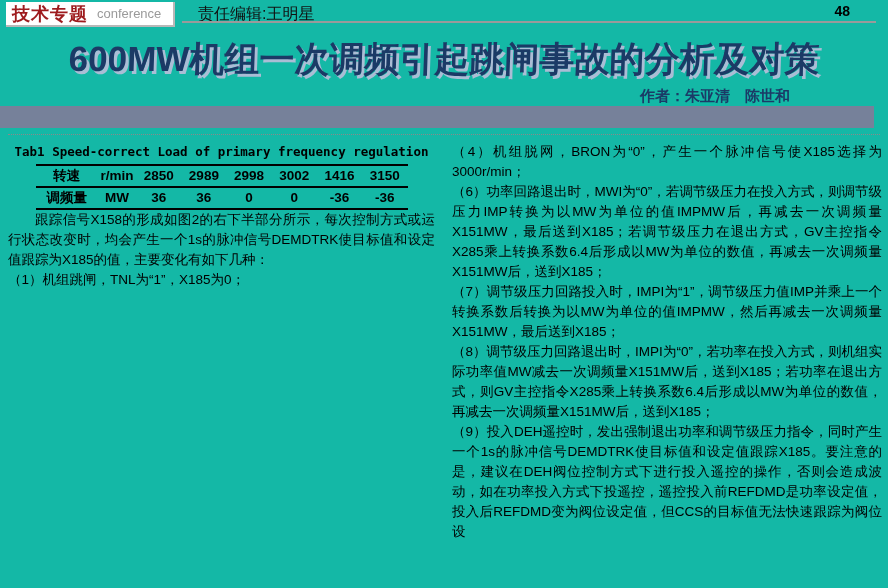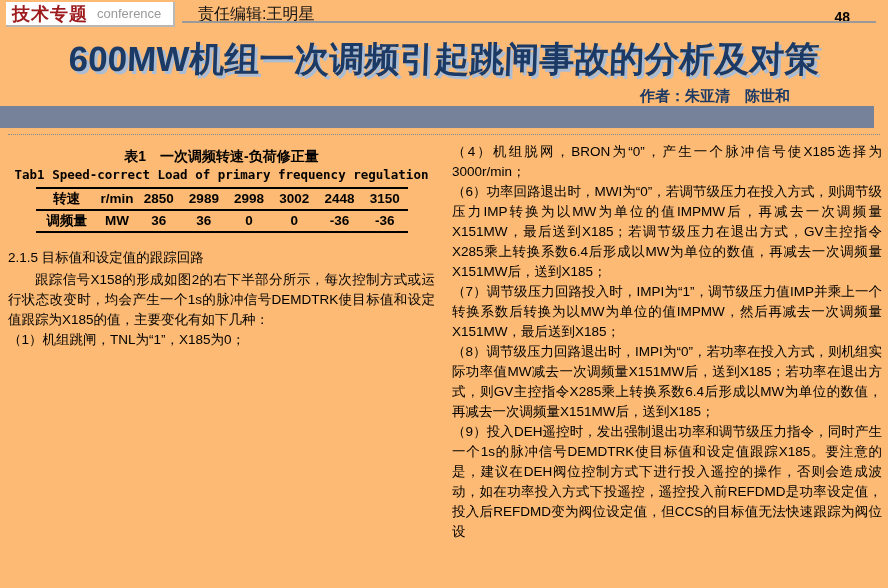--- a/index.html
+++ b/index.html
@@ -1,27 +1,27 @@
 <!DOCTYPE html>
 <html><head>
 <meta charset="utf-8">
 <style>
   * { margin:0; padding:0; box-sizing:border-box; }
   html,body { background:#fff; }
   body { font-family:"Liberation Sans","DejaVu Sans",sans-serif; }
-  .page { position:relative; width:888px; height:588px; background:#fdba74; overflow:hidden; }
+  .page { position:relative; width:888px; height:588px; background:#14b8a6; overflow:hidden; }
 
   
   .logo-box { position:absolute; left:6px; top:2px; height:25px; padding:0 12px 0 6px;
               border-right:2px solid #b8b8b8; border-bottom:2px solid #b8b8b8;
               display:flex; align-items:center; gap:9px; background:#fff; z-index:2; }
   .logo-cn { color:#9e1b1e; font-weight:bold; font-size:18px; letter-spacing:1px; }
   .logo-en { color:#9a9a9a; font-size:13px; }
   .editor { position:absolute; left:198px; top:4px; font-size:16px; color:#111; }
-  .page-num { position:absolute; right:38px; top:9px; font-size:14px; font-weight:bold; color:#000; }
+  .page-num { position:absolute; right:38px; top:3px; font-size:14px; font-weight:bold; color:#000; }
   .header-rule { position:absolute; top:21px; left:182px; right:12px; border-top:2px solid #9a9a9a; }
 
   
   .main-title { position:absolute; top:36px; left:0; width:100%; text-align:center;
                 font-size:35px; font-weight:bold; color:#1b3a66;
                 text-shadow:3px 3px 0 #aabdd5; transform:skewX(-2deg); white-space:nowrap; }
   .authors { position:absolute; top:87px; right:98px; font-size:15px; font-weight:bold; color:#1b3a66; }
   .band { position:absolute; top:106px; left:0; width:874px; height:22px; background:#76819a; }
   .dotted { position:absolute; top:134px; left:8px; width:872px; border-top:1px dotted #8a8a8a; }
 
@@ -58,48 +58,46 @@
   <div class="editor">责任编辑:王明星</div>
   <div class="page-num">48</div>
   <div class="header-rule"></div>
 
   <div class="main-title">600MW机组一次调频引起跳闸事故的分析及对策</div>
   <div class="authors">作者：朱亚清　陈世和</div>
   <div class="band"></div>
   <div class="dotted"></div>
 
   <div class="col col-left">
-    <div class="tbl-title">表1　一次调频转速-负荷修正量</div>
     <div class="tbl-sub">Tab1 Speed-correct Load of primary frequency regulation</div>
     <table class="data">
       <tbody>
           <tr class="r1">
         <td class="c-label">转速</td>
         <td class="c-unit">r/min</td>
         <td class="c-val">2850</td>
         <td class="c-val">2989</td>
         <td class="c-val">2998</td>
         <td class="c-val">3002</td>
-        <td class="c-val">2448</td>
+        <td class="c-val">1416</td>
         <td class="c-val">3150</td>
       </tr>
       <tr class="r2">
         <td class="c-label">调频量</td>
         <td class="c-unit">MW</td>
         <td class="c-val">36</td>
         <td class="c-val">36</td>
         <td class="c-val">0</td>
         <td class="c-val">0</td>
         <td class="c-val">-36</td>
         <td class="c-val">-36</td>
       </tr>
     </tbody>
       </table>
 
-    <div class="sec-head">2.1.5 目标值和设定值的跟踪回路</div>
     <div class="para">跟踪信号X158的形成如图2的右下半部分所示，每次控制方式或运行状态改变时，均会产生一个1s的脉冲信号DEMDTRK使目标值和设定值跟踪为X185的值，主要变化有如下几种：</div>
     <div class="item">（1）机组跳闸，TNL为“1”，X185为0；</div>
   </div>
 
   <div class="col col-right">
     <div class="item">（4）机组脱网，BRON为“0”，产生一个脉冲信号使X185选择为3000r/min；</div>
     <div class="item">（6）功率回路退出时，MWI为“0”，若调节级压力在投入方式，则调节级压力IMP转换为以MW为单位的值IMPMW后，再减去一次调频量X151MW，最后送到X185；若调节级压力在退出方式，GV主控指令X285乘上转换系数6.4后形成以MW为单位的数值，再减去一次调频量X151MW后，送到X185；</div>
     <div class="item">（7）调节级压力回路投入时，IMPI为“1”，调节级压力值IMP并乘上一个转换系数后转换为以MW为单位的值IMPMW，然后再减去一次调频量X151MW，最后送到X185；</div>
     <div class="item">（8）调节级压力回路退出时，IMPI为“0”，若功率在投入方式，则机组实际功率值MW减去一次调频量X151MW后，送到X185；若功率在退出方式，则GV主控指令X285乘上转换系数6.4后形成以MW为单位的数值，再减去一次调频量X151MW后，送到X185；</div>
     <div class="item">（9）投入DEH遥控时，发出强制退出功率和调节级压力指令，同时产生一个1s的脉冲信号DEMDTRK使目标值和设定值跟踪X185。要注意的是，建议在DEH阀位控制方式下进行投入遥控的操作，否则会造成波动，如在功率投入方式下投遥控，遥控投入前REFDMD是功率设定值，投入后REFDMD变为阀位设定值，但CCS的目标值无法快速跟踪为阀位设</div>

